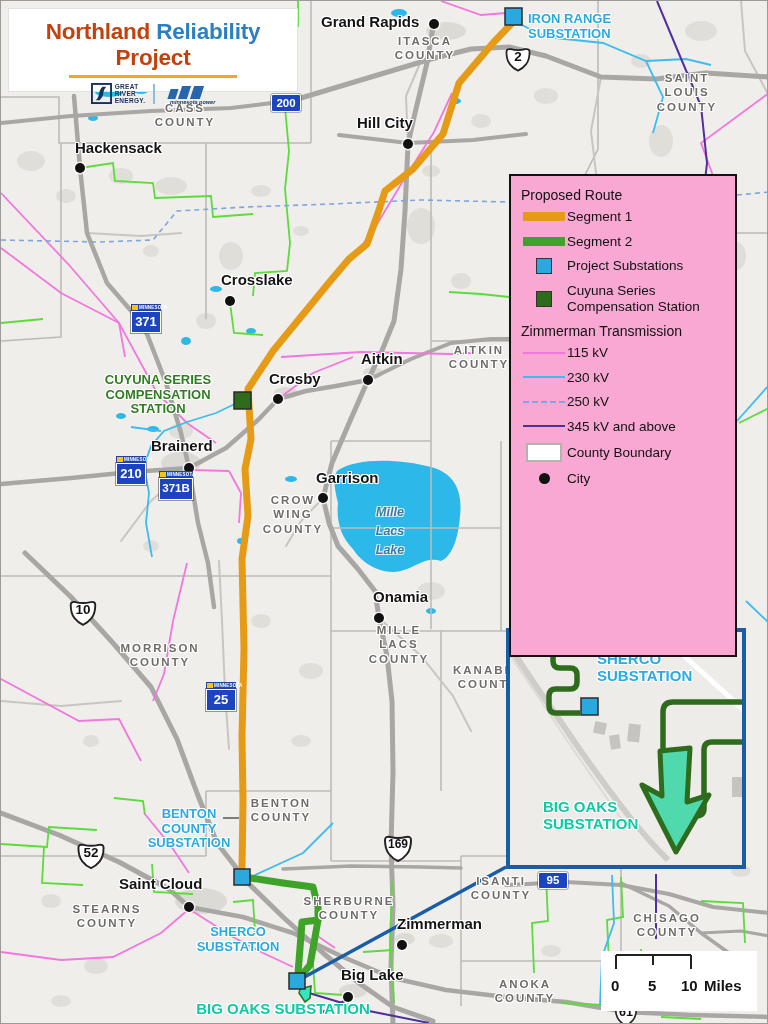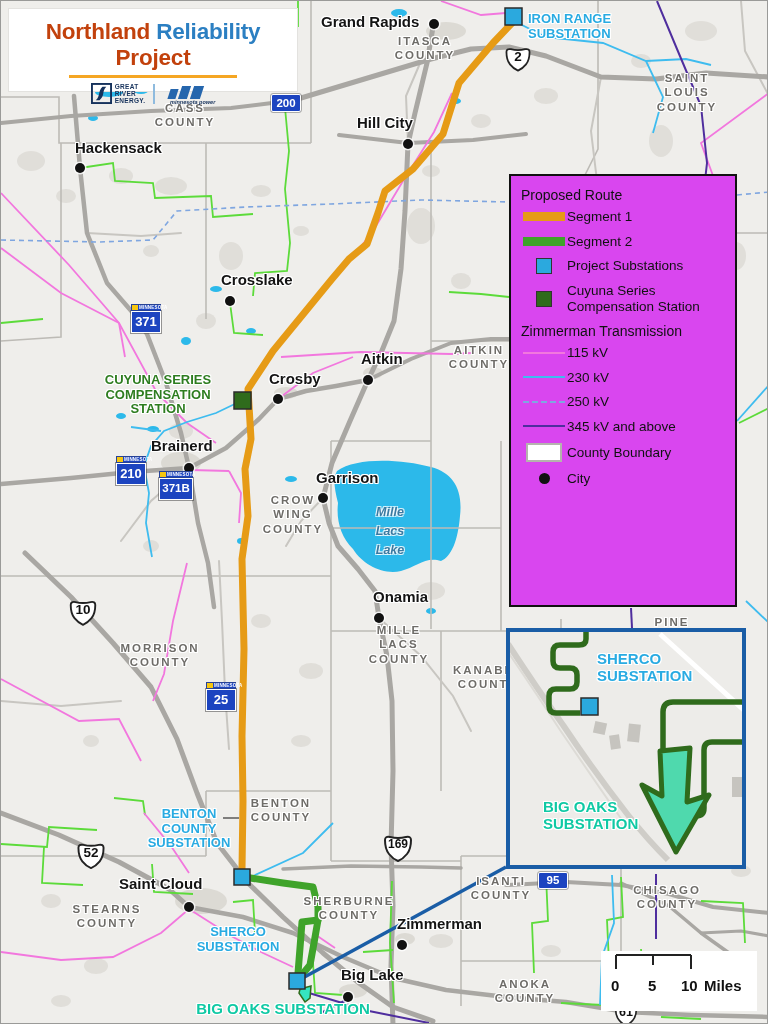--- a/index.html
+++ b/index.html
@@ -30,21 +30,21 @@
   #title-line .w2{color:#2B7FC2;}
   #title-rule{width:168px;height:2.5px;background:#F5A623;margin:4px auto 5px auto;}
   #logos{display:flex;align-items:center;justify-content:center;gap:8px;}
   .gre{display:flex;gap:3px;align-items:center;}
   .gre-txt{font-size:6.5px;font-weight:700;color:#16325C;line-height:1.15;letter-spacing:.3px;}
   .logo-div{width:2px;height:20px;background:#8FBBDE;}
   .mp{position:relative;width:52px;height:22px;}
   .mp .bar{position:absolute;bottom:6px;background:#2566AD;transform:skewX(-18deg);}
   .mp-name{position:absolute;right:0;bottom:0;font-size:5.5px;font-weight:700;font-style:italic;color:#16325C;}
   
-  #legend{position:absolute;left:508px;top:173px;width:228px;height:433px;background:#d946ef;
+  #legend{position:absolute;left:508px;top:173px;width:228px;height:483px;background:#f9a8d4;
           border:2px solid #111;box-sizing:border-box;z-index:6;padding:9px 8px 0 10px;
           color:#111;font-size:13.5px;}
   .lg-head{margin:2px 0 6px 0;font-size:14px;}
   .lg-row{display:flex;align-items:center;margin-bottom:9px;}
   .lg-sw{width:46px;flex:0 0 46px;display:flex;justify-content:center;align-items:center;}
   .lg-lab{line-height:1.15;}
   .sw-bar{width:42px;height:9px;}
   .sw-area{width:42px;height:25px;}
   .sw-sq{width:16px;height:16px;border:1.5px solid #333;box-sizing:border-box;}
   .sw-line{width:42px;height:0;border-top:2px solid;}
@@ -297,21 +297,21 @@
   <div class="county halo" style="left:146px;top:100px;width:76px">CASS COUNTY</div>
   <div class="county halo" style="left:438px;top:342px;width:80px">AITKIN COUNTY</div>
   <div class="county halo" style="left:261px;top:492px;width:62px">CROW WING COUNTY</div>
   <div class="county halo" style="left:367px;top:622px;width:62px">MILLE LACS COUNTY</div>
   <div class="county halo" style="left:111px;top:640px;width:96px">MORRISON COUNTY</div>
   <div class="county halo" style="left:242px;top:795px;width:76px">BENTON COUNTY</div>
   <div class="county halo" style="left:295px;top:893px;width:106px">SHERBURNE COUNTY</div>
   <div class="county halo" style="left:66px;top:901px;width:80px">STEARNS COUNTY</div>
   <div class="county halo" style="left:466px;top:873px;width:68px">ISANTI COUNTY</div>
   <div class="county halo" style="left:491px;top:976px;width:66px">ANOKA COUNTY</div>
-  <div class="county halo" style="left:626px;top:882px;width:80px">CHISAGO COUNTY</div>
+  <div class="county halo" style="left:626px;top:910px;width:80px">CHISAGO COUNTY</div>
   <div class="county halo" style="left:452px;top:662px;width:70px">KANABEC COUNTY</div>
   <div class="county halo" style="left:641px;top:614px;width:60px">PINE COUNTY</div>
 
   <div class="city-dot" style="left:428px;top:18px"></div>
   <div class="city-dot" style="left:402px;top:138px"></div>
   <div class="city-dot" style="left:74px;top:162px"></div>
   <div class="city-dot" style="left:224px;top:295px"></div>
   <div class="city-dot" style="left:362px;top:374px"></div>
   <div class="city-dot" style="left:272px;top:393px"></div>
   <div class="city-dot" style="left:183px;top:462px"></div>

